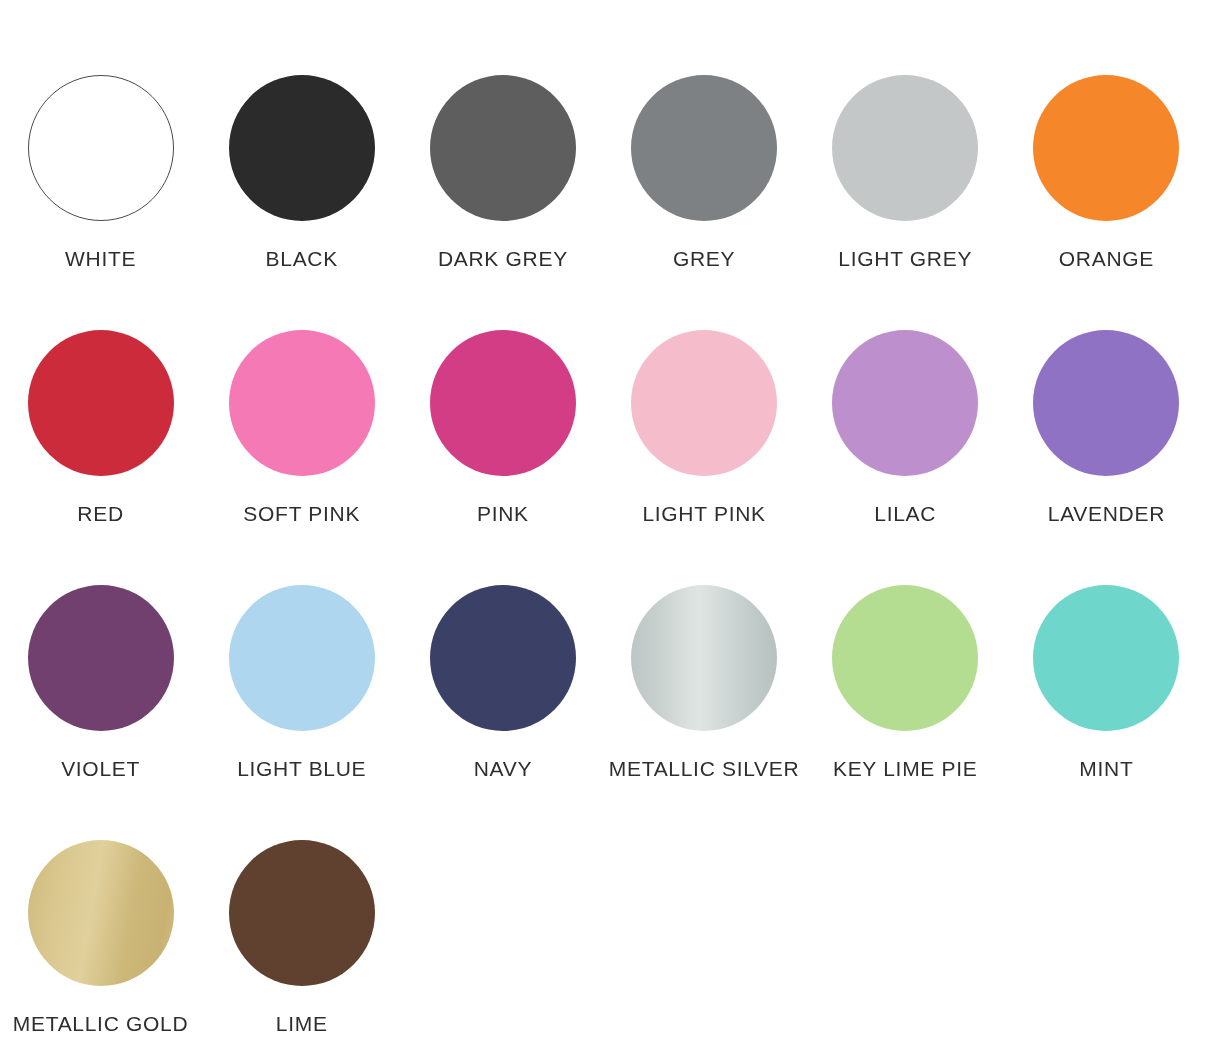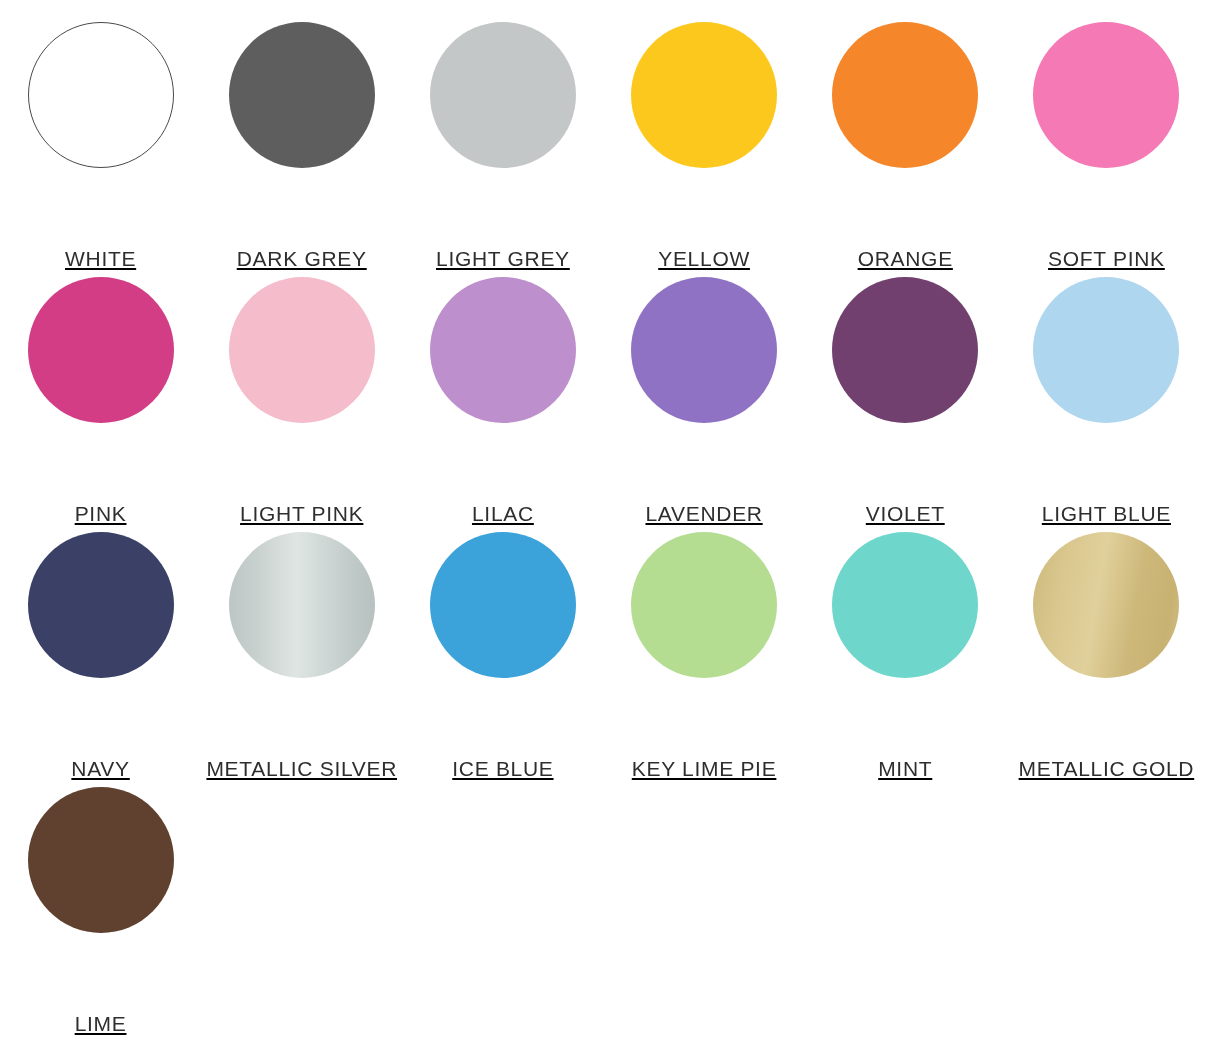--- a/index.html
+++ b/index.html
@@ -26,22 +26,21 @@
     align-items: start;
     justify-items: center;
   }
 
   .swatch-cell {
     width: 100%;
     height: 100%;
     display: flex;
     flex-direction: column;
     align-items: center;
-    justify-content: space-between;
-    text-decoration: underline;
+    justify-content: flex-end;
   }
 
   .swatch-disc {
     width: 146px;
     height: 146px;
     border-radius: 50%;
     margin-top: 6px;
     background: #ffffff;
   }
 
@@ -65,34 +64,42 @@
 </style>
 </head>
 <body>
 
 <div id="swatch-board">
     <div class="swatch-cell">
       <div class="swatch-disc outlined" style="background: rgb(255, 255, 255);"></div>
       <div class="swatch-label">WHITE</div>
     </div>
     <div class="swatch-cell">
+      <div class="swatch-disc" style="background: rgb(43, 43, 43);"></div>
+      <div class="swatch-label">BLACK</div>
+    </div>
+    <div class="swatch-cell">
       <div class="swatch-disc" style="background: rgb(94, 94, 94);"></div>
       <div class="swatch-label">DARK GREY</div>
+    </div>
+    <div class="swatch-cell">
+      <div class="swatch-disc" style="background: rgb(125, 129, 132);"></div>
+      <div class="swatch-label">GREY</div>
     </div>
     <div class="swatch-cell">
       <div class="swatch-disc" style="background: rgb(196, 199, 199);"></div>
       <div class="swatch-label">LIGHT GREY</div>
     </div>
     <div class="swatch-cell">
-      <div class="swatch-disc" style="background: rgb(253, 200, 30);"></div>
-      <div class="swatch-label">YELLOW</div>
+      <div class="swatch-disc" style="background: rgb(245, 134, 42);"></div>
+      <div class="swatch-label">ORANGE</div>
     </div>
     <div class="swatch-cell">
-      <div class="swatch-disc" style="background: rgb(245, 134, 42);"></div>
-      <div class="swatch-label">ORANGE</div>
+      <div class="swatch-disc" style="background: rgb(204, 43, 60);"></div>
+      <div class="swatch-label">RED</div>
     </div>
     <div class="swatch-cell">
       <div class="swatch-disc" style="background: rgb(244, 121, 180);"></div>
       <div class="swatch-label">SOFT PINK</div>
     </div>
     <div class="swatch-cell">
       <div class="swatch-disc" style="background: rgb(210, 61, 134);"></div>
       <div class="swatch-label">PINK</div>
     </div>
     <div class="swatch-cell">
@@ -117,24 +124,20 @@
     </div>
     <div class="swatch-cell">
       <div class="swatch-disc" style="background: rgb(58, 64, 102);"></div>
       <div class="swatch-label">NAVY</div>
     </div>
     <div class="swatch-cell">
       <div class="swatch-disc" style="background: linear-gradient(90deg, rgb(188, 198, 196) 0%, rgb(200, 208, 206) 18%, rgb(223, 229, 227) 46%, rgb(210, 218, 216) 62%, rgb(192, 202, 200) 84%, rgb(183, 193, 191) 100%);"></div>
       <div class="swatch-label">METALLIC SILVER</div>
     </div>
     <div class="swatch-cell">
-      <div class="swatch-disc" style="background: rgb(59, 163, 217);"></div>
-      <div class="swatch-label">ICE BLUE</div>
-    </div>
-    <div class="swatch-cell">
       <div class="swatch-disc" style="background: rgb(180, 221, 146);"></div>
       <div class="swatch-label">KEY LIME PIE</div>
     </div>
     <div class="swatch-cell">
       <div class="swatch-disc" style="background: rgb(111, 214, 204);"></div>
       <div class="swatch-label">MINT</div>
     </div>
     <div class="swatch-cell">
       <div class="swatch-disc" style="background: linear-gradient(100deg, rgb(205, 185, 123) 0%, rgb(217, 199, 142) 22%, rgb(224, 208, 155) 44%, rgb(205, 184, 122) 68%, rgb(200, 178, 114) 88%, rgb(211, 192, 136) 100%);"></div>
       <div class="swatch-label">METALLIC GOLD</div>

